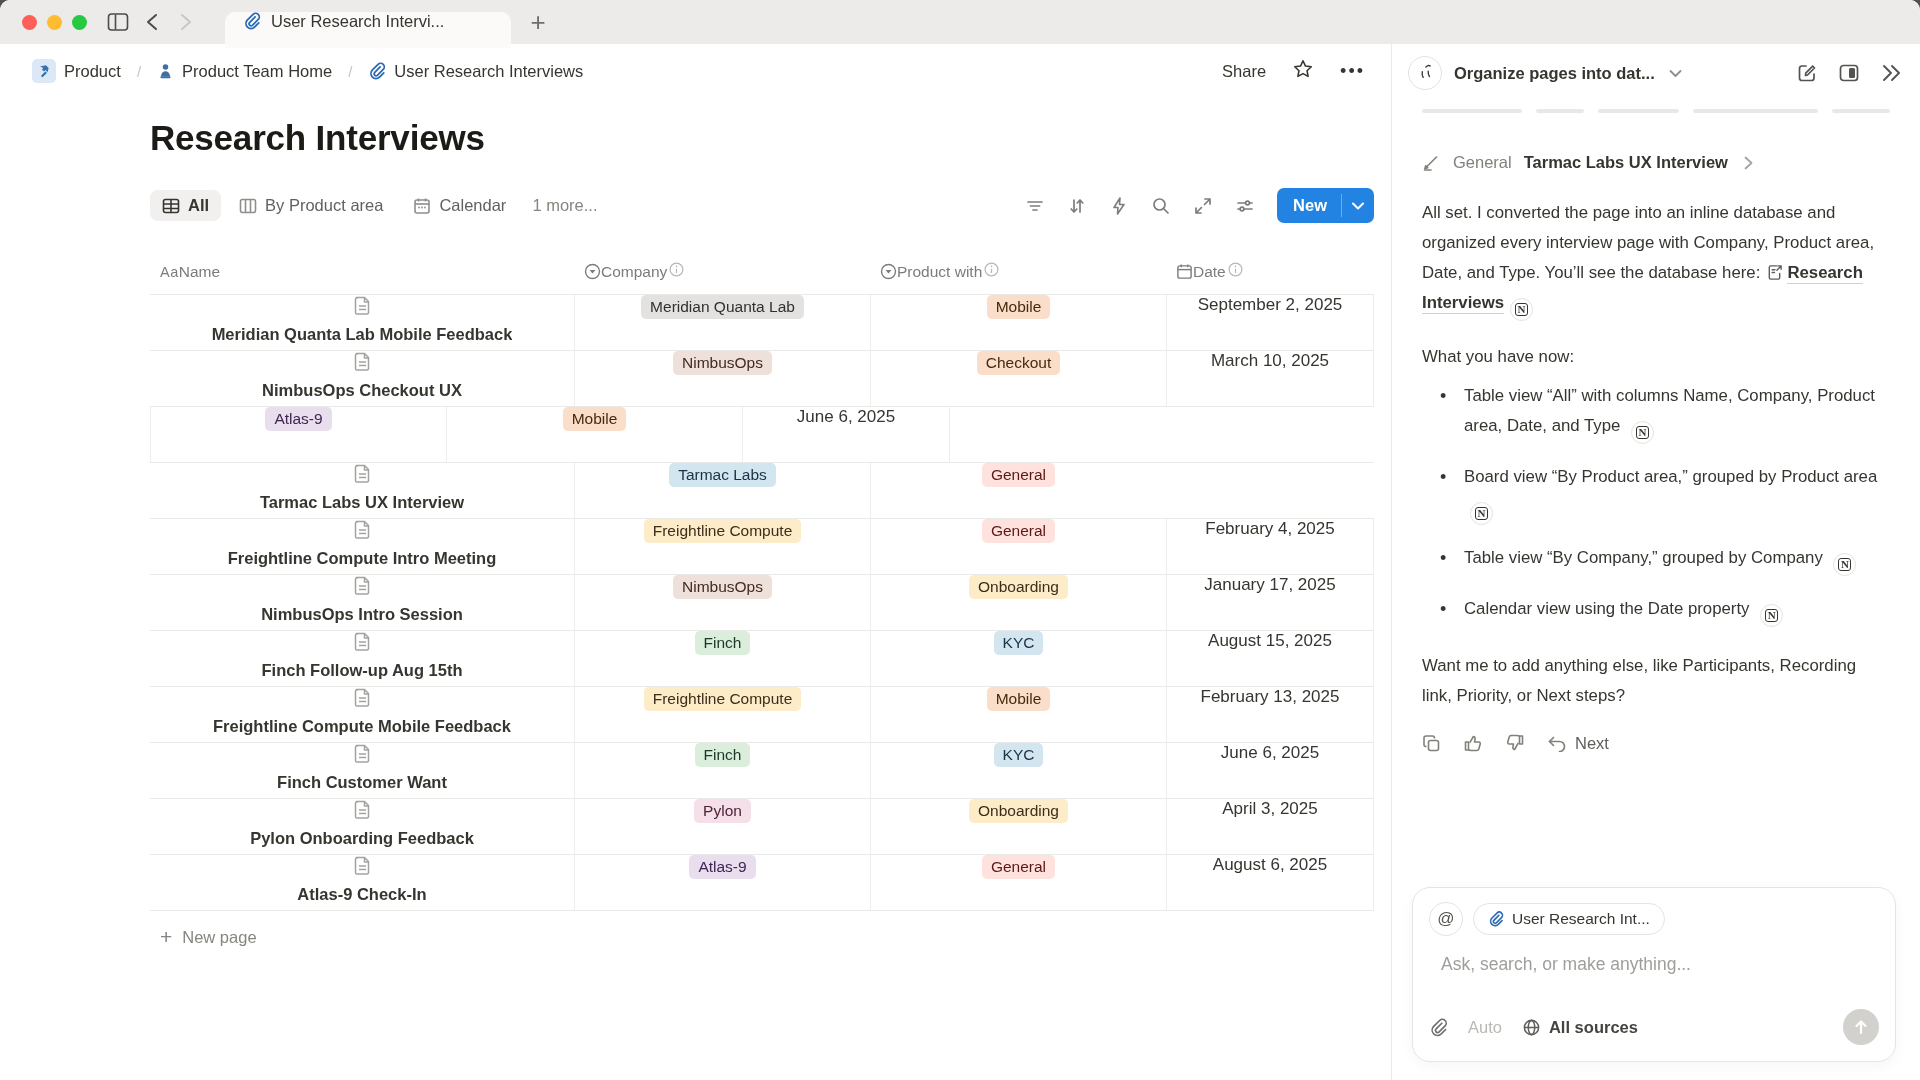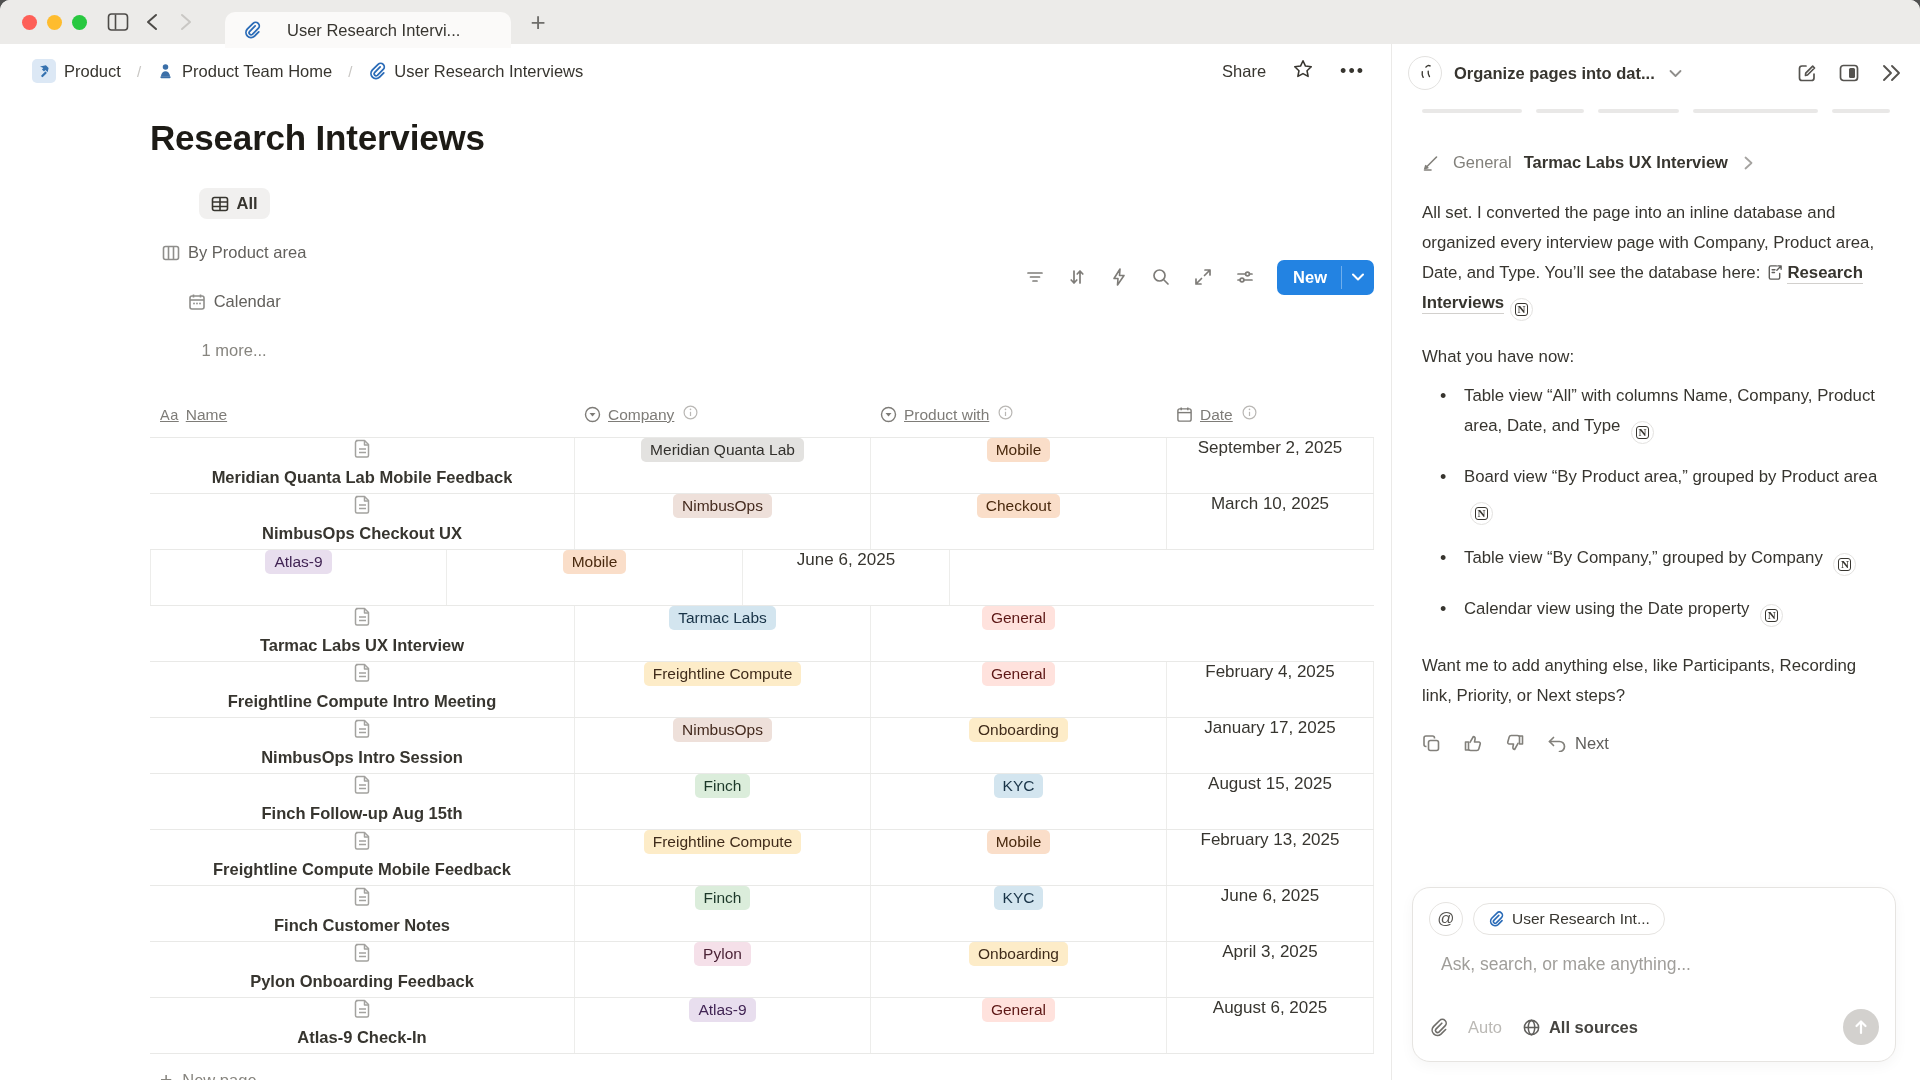--- a/index.html
+++ b/index.html
@@ -9,21 +9,21 @@
     background:#fff; display:flex; flex-direction:column; }
 
   
   .tabbar { height:44px; background:#ECEBE9; display:flex; align-items:center; flex:none; position:relative; }
   .traffic { display:flex; gap:10px; padding:0 14px 0 22px; }
   .traffic span { width:15px; height:15px; border-radius:50%; }
   .t-red{background:#FE5F57;} .t-yellow{background:#FEBC2E;} .t-green{background:#28C840;}
   .tbtn { width:34px; height:32px; display:flex; align-items:center; justify-content:center; color:#4D4B48; }
   .tbtn svg { display:block; }
   .tab { height:36px; margin-top:16px; width:286px; background:#FBFAF9; border-radius:10px 10px 0 0;
-    display:flex; align-items:center; gap:26px; padding:0 18px; margin-left:22px; }
+    display:flex; gap:10px; padding:0 18px; margin-left:22px; }
   .tab-title { font-size:16.5px; color:#37352F; white-space:nowrap; overflow:hidden; }
   .newtab { font-size:26px; color:#6F6E6B; font-weight:300; margin-left:10px; }
 
   .approw { flex:1; display:flex; min-height:0; background:#fff; }
 
   
   .main { width:1392px; flex:none; display:flex; flex-direction:column; border-right:1px solid #EBEAE8; }
   .topbar { height:54px; display:flex; align-items:center; padding:0 26px; flex:none; }
   .crumbs { display:flex; align-items:center; gap:10px; font-size:16.5px; color:#37352F; }
   .crumb { display:flex; align-items:center; gap:8px; padding:3px 6px; border-radius:6px; cursor:pointer; }
@@ -33,37 +33,37 @@
   .share { font-size:16.5px; cursor:pointer; }
   .star { font-size:21px; color:#37352F; }
   .dots { font-size:18px; letter-spacing:2px; color:#37352F; }
 
   .pagewrap { flex:1; overflow:hidden; }
   .page { width:1224px; margin-left:150px; }
   h1.pagetitle { font-size:35px; font-weight:700; color:#1D1B16; margin-top:20px; letter-spacing:-.2px; }
 
   
   .viewsrow { margin-top:30px; display:flex; align-items:center; }
-  .views { display:flex; align-items:center; gap:18px;flex-direction:column; }
+  .views { display:flex; align-items:center; gap:6px; }
   .view { display:flex; align-items:center; gap:8px; font-size:16.5px; color:#63615D; padding:6px 12px; border-radius:8px; cursor:pointer; white-space:nowrap; }
   .view.active { background:#F1F0EF; color:#37352F; font-weight:600; }
   .view .vicon { display:flex; color:#8F8E8B; }
   .view.active .vicon { color:#37352F; }
   .more-link { font-size:16.5px; color:#87857F; padding:6px 8px; cursor:pointer; }
   .tools { margin-left:auto; display:flex; align-items:center; gap:10px; }
   .tool { width:32px; height:32px; display:flex; align-items:center; justify-content:center; color:#7E7C78; cursor:pointer; border-radius:6px; }
   .newbtn { margin-left:6px; display:flex; align-items:stretch; background:#2383E2; border-radius:7px; overflow:hidden; color:#fff; cursor:pointer; height:35px; }
   .newbtn .nb-label { display:flex; align-items:center; padding:0 14px 0 16px; font-size:16.5px; font-weight:600; }
   .newbtn .nb-div { width:1px; background:rgba(255,255,255,.35); margin:6px 0; }
   .newbtn .nb-caret { display:flex; align-items:center; padding:0 10px; }
 
   
   .table { margin-top:26px; }
   .thead { display:flex; height:46px; align-items:center; color:#7E7C78; font-size:15.5px; border-bottom:1px solid #E9E9E7; }
-  .th { display:flex; align-items:center; gap:7px; padding:0 10px; height:100%;text-decoration:underline; }
+  .th { display:flex; align-items:center; padding:0 10px; height:100%; }
   .th .info { margin-left:2px; }
   .col-name{ width:424px; flex:none; } .col-company{ width:296px; flex:none; }
   .col-area{ width:296px; flex:none; } .col-date{ width:208px; flex:none; }
   .trow { display:flex; height:56px; align-items:stretch; border-bottom:1px solid #E9E9E7; cursor:pointer; }
   .td { display:flex; align-items:center; padding:0 10px; overflow:hidden;flex-direction:column; }
   .td.col-company, .td.col-area { border-left:1px solid #EDEDEB; }
   .td.col-date { border-left:1px solid #EDEDEB; border-right:1px solid #EDEDEB; }
   .namecell { gap:10px; }
   .namecell .doc { flex:none; color:#A3A29F; display:flex; }
   .nametext { font-size:16.5px; font-weight:600; color:#37352F; white-space:nowrap; overflow:hidden; }
@@ -539,21 +539,21 @@
   <div class="trow">
     <div class="td col-name namecell">
       <span class="doc">
         <svg width="19" height="20" viewBox="0 0 18 20" fill="none" stroke="currentColor" stroke-width="1.5" stroke-linejoin="round">
                         <path d="M3 2.5h8l4 4v11a1.5 1.5 0 01-1.5 1.5h-10A1.5 1.5 0 012 17.5v-13A1.5 1.5 0 013.5 3z"></path>
                         <path d="M11 2.5V7h4"></path>
                         <line x1="5.5" y1="11" x2="12.5" y2="11"></line>
                         <line x1="5.5" y1="14.5" x2="12.5" y2="14.5"></line>
                       </svg>
       </span>
-      <span class="nametext">Finch Customer Notes</span>
+      <span class="nametext">Finch Customer Want</span>
     </div>
     <div class="td col-company">
                     <span class="pill" style="background: rgb(219, 237, 219); color: rgb(28, 56, 41);">Finch</span>
                   </div>
     <div class="td col-area">
                     <span class="pill" style="background: rgb(211, 229, 239); color: rgb(24, 51, 71);">KYC</span>
                   </div>
     <div class="td col-date">
                     <span class="datetext">June 6, 2025</span>
                   </div>

